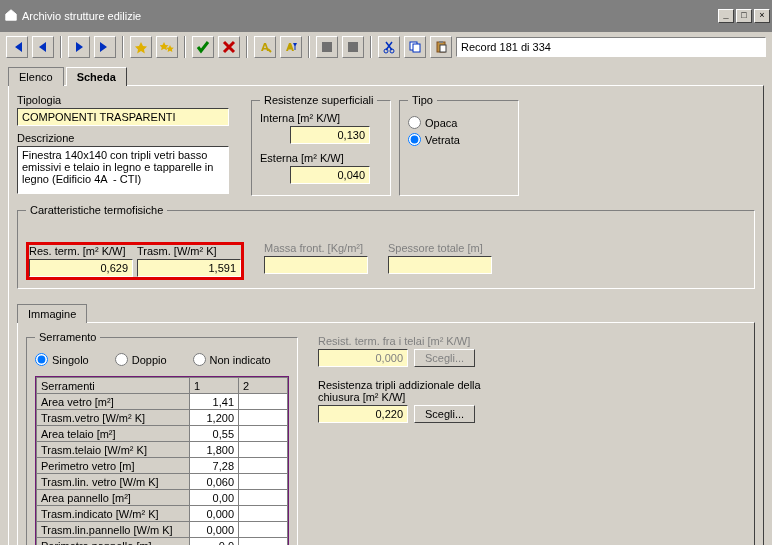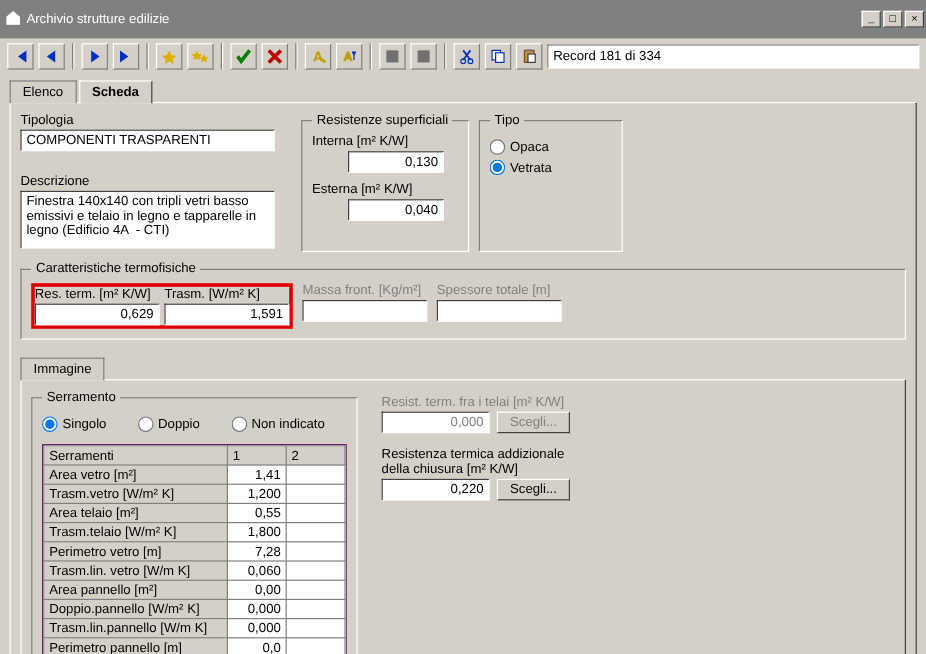--- a/index.html
+++ b/index.html
@@ -94,21 +94,21 @@
     border-right-color: #fff;
     border-bottom-color: #fff;
     padding: 6px 8px 8px 8px;
     margin: 0;
   }
   legend { padding: 0 4px; font-size: 11px; color: #000; }
   .lbl { display: block; margin-bottom: 2px; }
   .lbl.disabled { color: #808080; }
   .textinput {
     width: 100%;
-    background: #ffffff;
+    background: #fef9c3;
     border: 1px solid #404040;
     border-right-color: #fff;
     border-bottom-color: #fff;
     padding: 2px 4px;
     height: 18px;
     font-size: 11px;
     font-family: inherit;
   }
   .textinput.right { text-align: right; }
   .textarea {
@@ -121,21 +121,21 @@
     font-size: 11px;
     resize: none;
     font-family: inherit;
   }
   .col-tip { width: 226px; }
   .col-res { width: 140px; }
   .col-tipo { width: 120px; }
   .radio-row { display: flex; align-items: center; gap: 4px; margin: 4px 0; }
   .radio-row input { margin: 0; }
   .caratt { margin-top: 8px; width: 100%; }
-  .caratt .fields { display: flex; gap: 8px; }
+  .caratt .fields { display: flex; gap: 20px; margin-top: 20px; }
   .caratt .fld { display: flex; flex-direction: column; }
   .caratt .fld .textinput { width: 104px; }
   .highlight-box {
     border: 3px solid #e00000;
     padding: 0px;
     display: flex;
     gap: 4px;
   }
   .highlight-box .textinput { margin: 0; }
   .subtabs { display: flex; margin: 14px 0 0 0; }
@@ -321,21 +321,21 @@
   <div class="tab">Elenco</div>
   <div class="tab active">Scheda</div>
 </div>
 
 <div class="tabpanel">
 
   <div class="row1">
     <div class="col-tip">
       <span class="lbl">Tipologia</span>
       <input class="textinput" style="width: 212px;" value="COMPONENTI TRASPARENTI">
-      <span class="lbl" style="margin-top:19px">Descrizione</span>
+      <span class="lbl" style="margin-top:6px">Descrizione</span>
       <textarea class="textarea" style="">Finestra 140x140 con tripli vetri basso emissivi e telaio in legno e tapparelle in legno (Edificio 4A  - CTI)</textarea>
     </div>
 
     <fieldset class="col-res">
       <legend>Resistenze superficiali</legend>
       <span class="lbl">Interna [m² K/W]</span>
       <input class="textinput right" style="width: 80px; margin-left: 30px;" value="0,130">
       <span class="lbl" style="margin-top:8px">Esterna  [m² K/W]</span>
       <input class="textinput right" style="width: 80px; margin-left: 30px;" value="0,040">
     </fieldset>
@@ -437,21 +437,21 @@
                 <th>Trasm.lin. vetro [W/m K]</th>
                 <td class="val">0,060</td>
                 <td class="val"></td>
               </tr>
               <tr>
                 <th>Area pannello [m²]</th>
                 <td class="val">0,00</td>
                 <td class="val"></td>
               </tr>
               <tr>
-                <th>Doppio.pannello [W/m² K]</th>
+                <th>Trasm.indicato [W/m² K]</th>
                 <td class="val">0,000</td>
                 <td class="val"></td>
               </tr>
               <tr>
                 <th>Trasm.lin.pannello [W/m K]</th>
                 <td class="val">0,000</td>
                 <td class="val"></td>
               </tr>
               <tr>
                 <th>Perimetro pannello [m]</th>
@@ -463,21 +463,21 @@
         <div class="scrollbar-h"></div>
       </div>
     </fieldset>
 
     <div class="rightcol">
       <div class="lblrow lbl disabled">Resist. term. fra i telai [m² K/W]</div>
       <div class="inline">
         <input class="textinput right" style="width: 90px; color: rgb(128, 128, 128);" readonly="" value="0,000">
         <button class="btn disabled" disabled="">Scegli...</button>
       </div>
-      <div class="lblrow lbl" style="width:170px">Resistenza termica addizionale della chiusura [m² K/W]</div>
+      <div class="lblrow lbl" style="width:170px">Resistenza tripli addizionale della chiusura [m² K/W]</div>
       <div class="inline">
         <input class="textinput right" style="width: 90px;" value="0,220">
         <button class="btn">Scegli...</button>
       </div>
     </div>
   </div>
 
 </div>
 
 </body></html>

